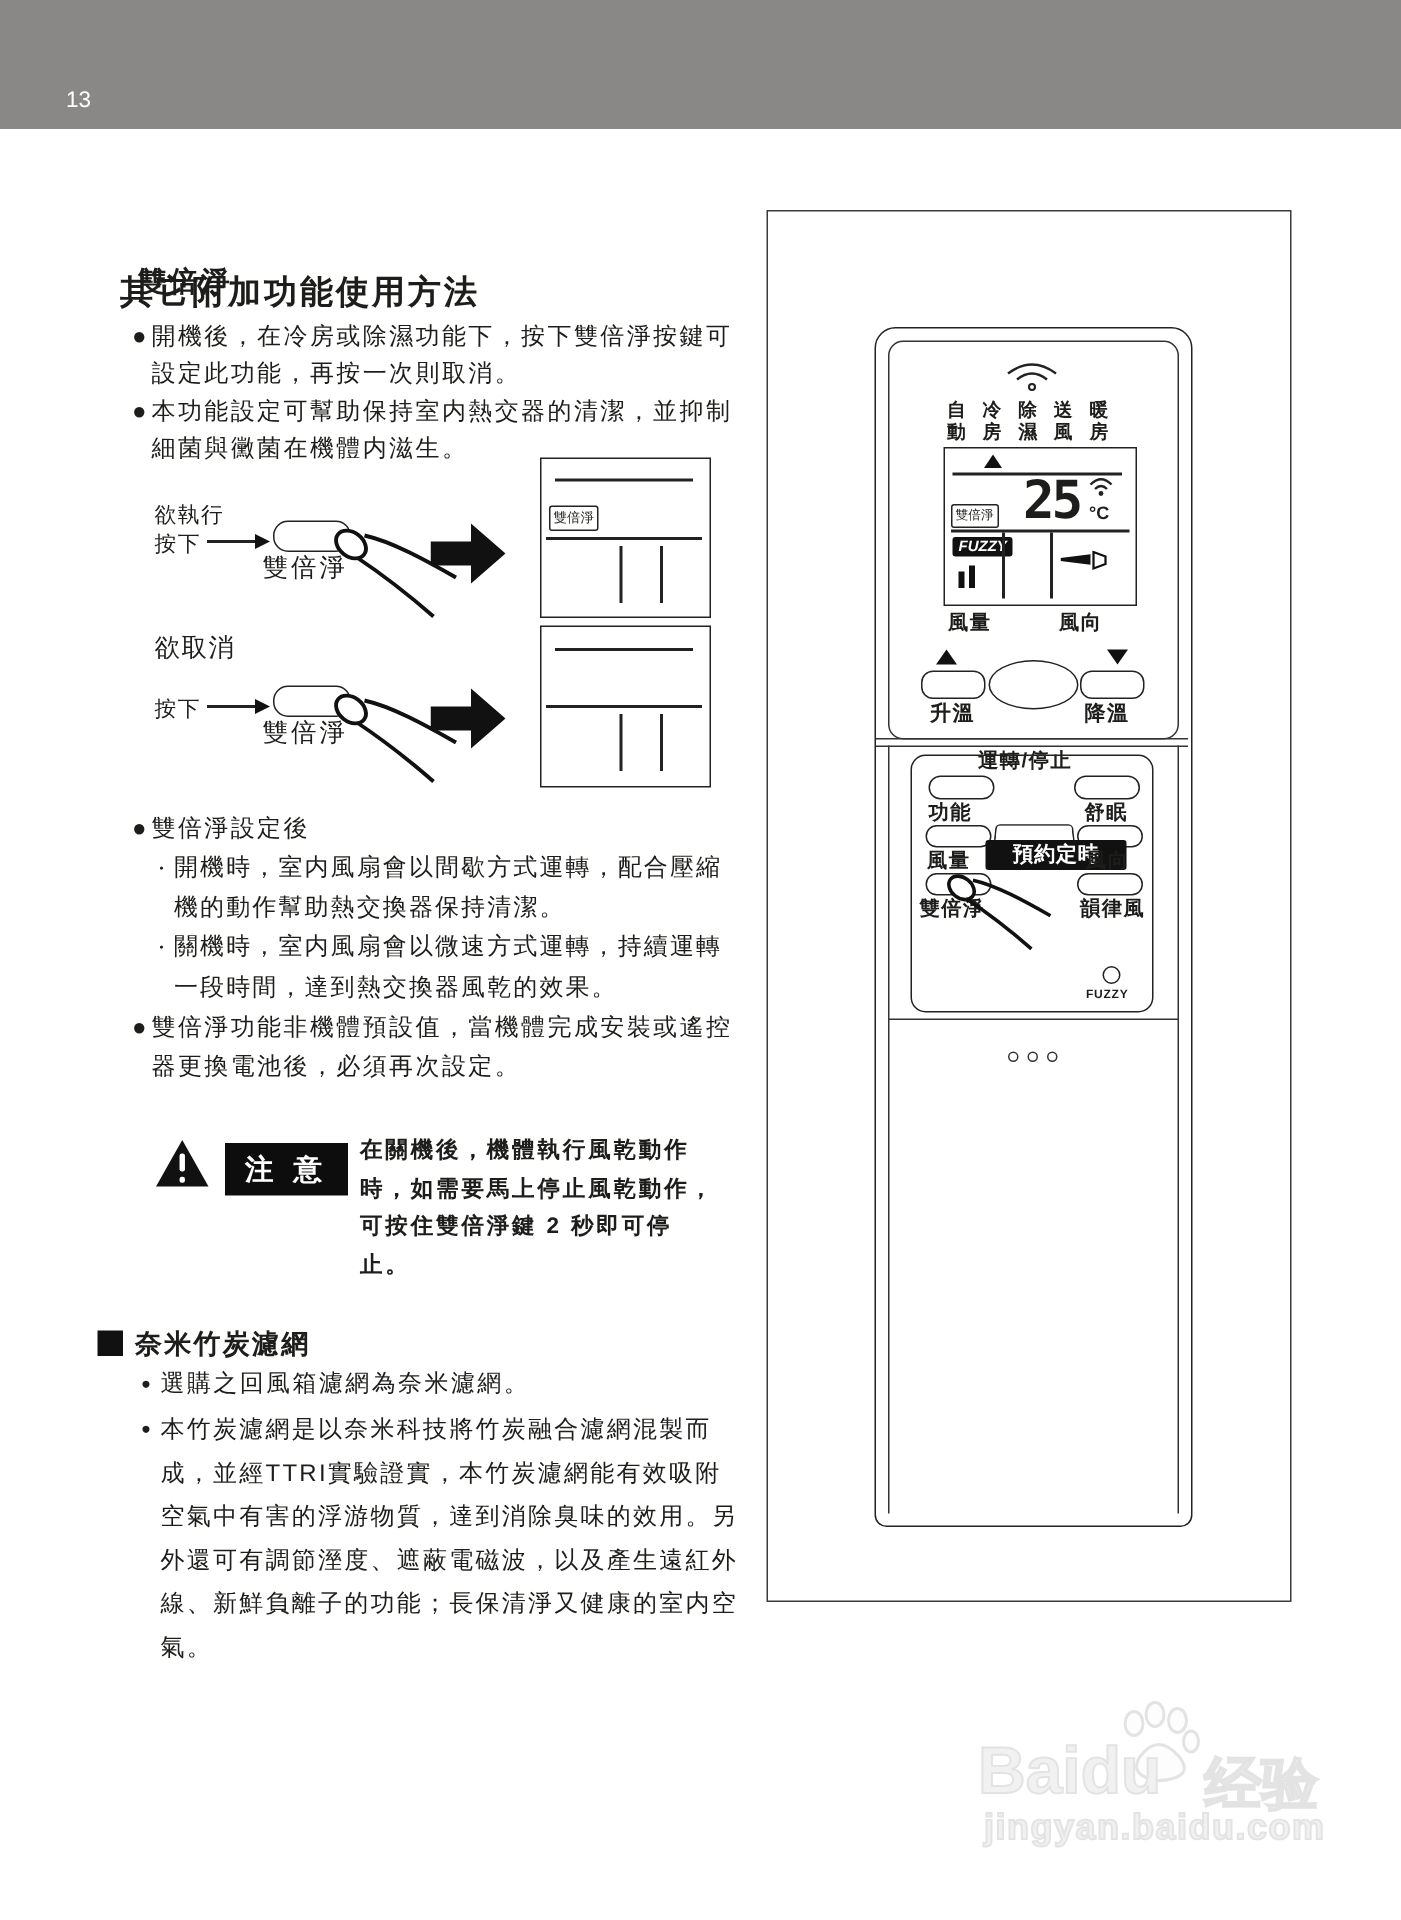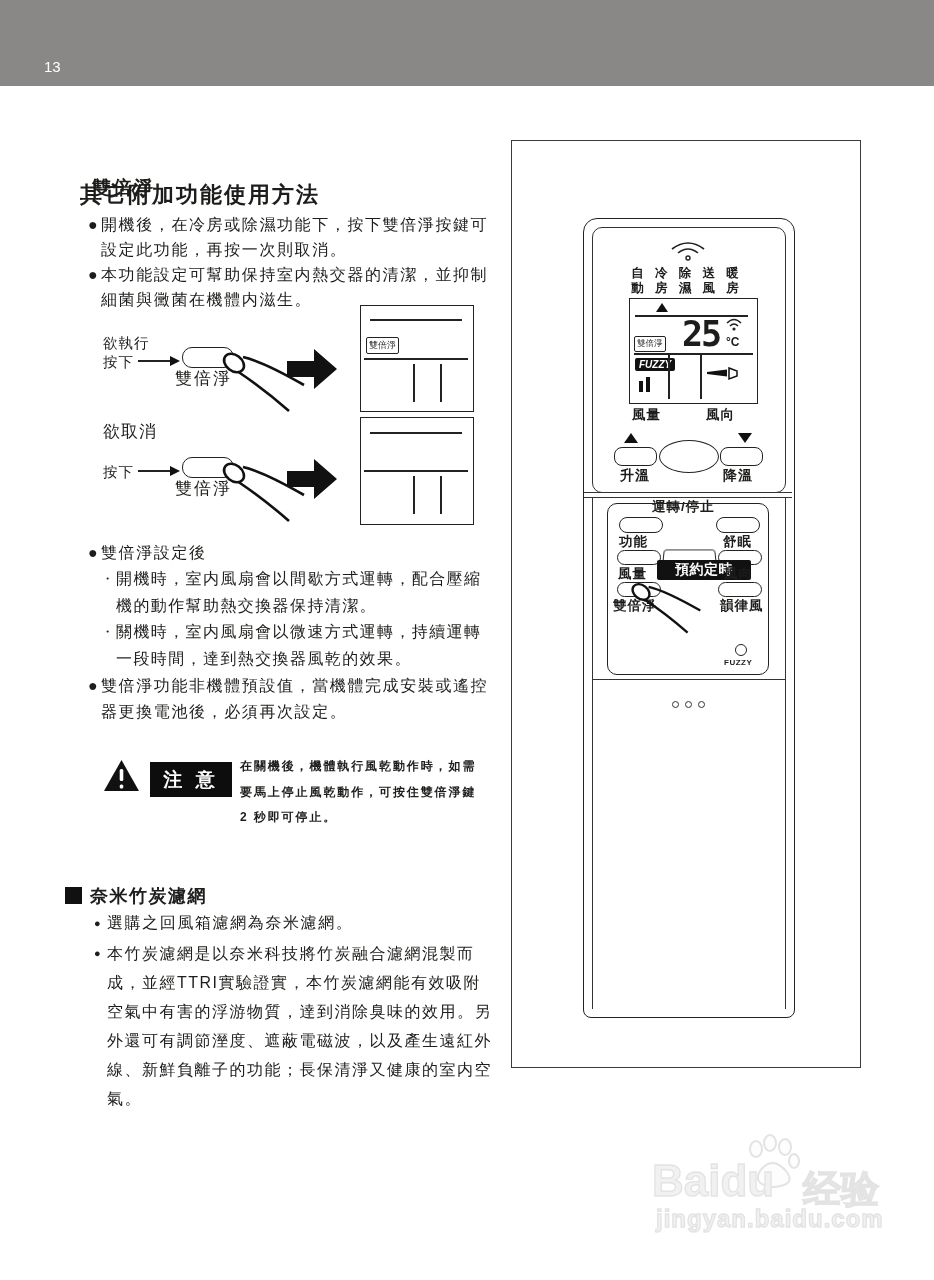--- a/index.html
+++ b/index.html
@@ -105,21 +105,21 @@
     <span class="btxt" style="width:374px;font-size:16px;letter-spacing:1.6px;line-height:26px;">雙倍淨功能非機體預設值，當機體完成安裝或遙控器更換電池後，必須再次設定。</span>
   </div>
 
   <svg class="abs" style="left:103px;top:759px;" width="37" height="33" viewBox="0 0 37 33">
     <polygon points="18.5,1 36,32 1,32" fill="#111"></polygon>
     <rect x="16.7" y="10" width="3.6" height="12" rx="1.5" fill="#fff"></rect>
     <rect x="16.7" y="25.5" width="3.6" height="4" rx="1.5" fill="#fff"></rect>
   </svg>
   <div class="abs b" style="left:150px;top:762px;width:82px;height:35px;background:#0d0d0d;color:#fff;font-size:19px;letter-spacing:4px;
               display:flex;align-items:center;justify-content:center;">注 意</div>
-  <div class="abs b" style="left:240px;top:754px;width:242px;font-size:12px;letter-spacing:1.9px;line-height:25.5px;">在關機後，機體執行風乾動作時，如需要馬上停止風乾動作，可按住雙倍淨鍵 2 秒即可停止。</div>
+  <div class="abs b" style="left:240px;top:754px;width:242px;font-size:15px;letter-spacing:1.9px;line-height:25.5px;">在關機後，機體執行風乾動作時，如需要馬上停止風乾動作，可按住雙倍淨鍵 2 秒即可停止。</div>
 
   <div class="abs" style="left:65px;top:887px;width:17px;height:17px;background:#111;"></div>
   <div class="abs b" style="left:90px;top:884px;font-size:18px;letter-spacing:1.5px;white-space:nowrap;">奈米竹炭濾網</div>
   <div class="abs bullet" style="left:94px;top:909px;width:398px;">
     <span class="dot" style="line-height:28px;">●</span>
     <span class="btxt" style="font-size:16px;letter-spacing:1.6px;line-height:28px;">選購之回風箱濾網為奈米濾網。</span>
   </div>
   <div class="abs bullet" style="left:94px;top:939px;width:398px;">
     <span class="dot" style="line-height:29px;">●</span>
     <span class="btxt" style="width:376px;font-size:16px;letter-spacing:1.5px;line-height:29px;">本竹炭濾網是以奈米科技將竹炭融合濾網混製而成，並經TTRI實驗證實，本竹炭濾網能有效吸附空氣中有害的浮游物質，達到消除臭味的效用。另外還可有調節溼度、遮蔽電磁波，以及產生遠紅外線、新鮮負離子的功能；長保清淨又健康的室内空氣。</span>

